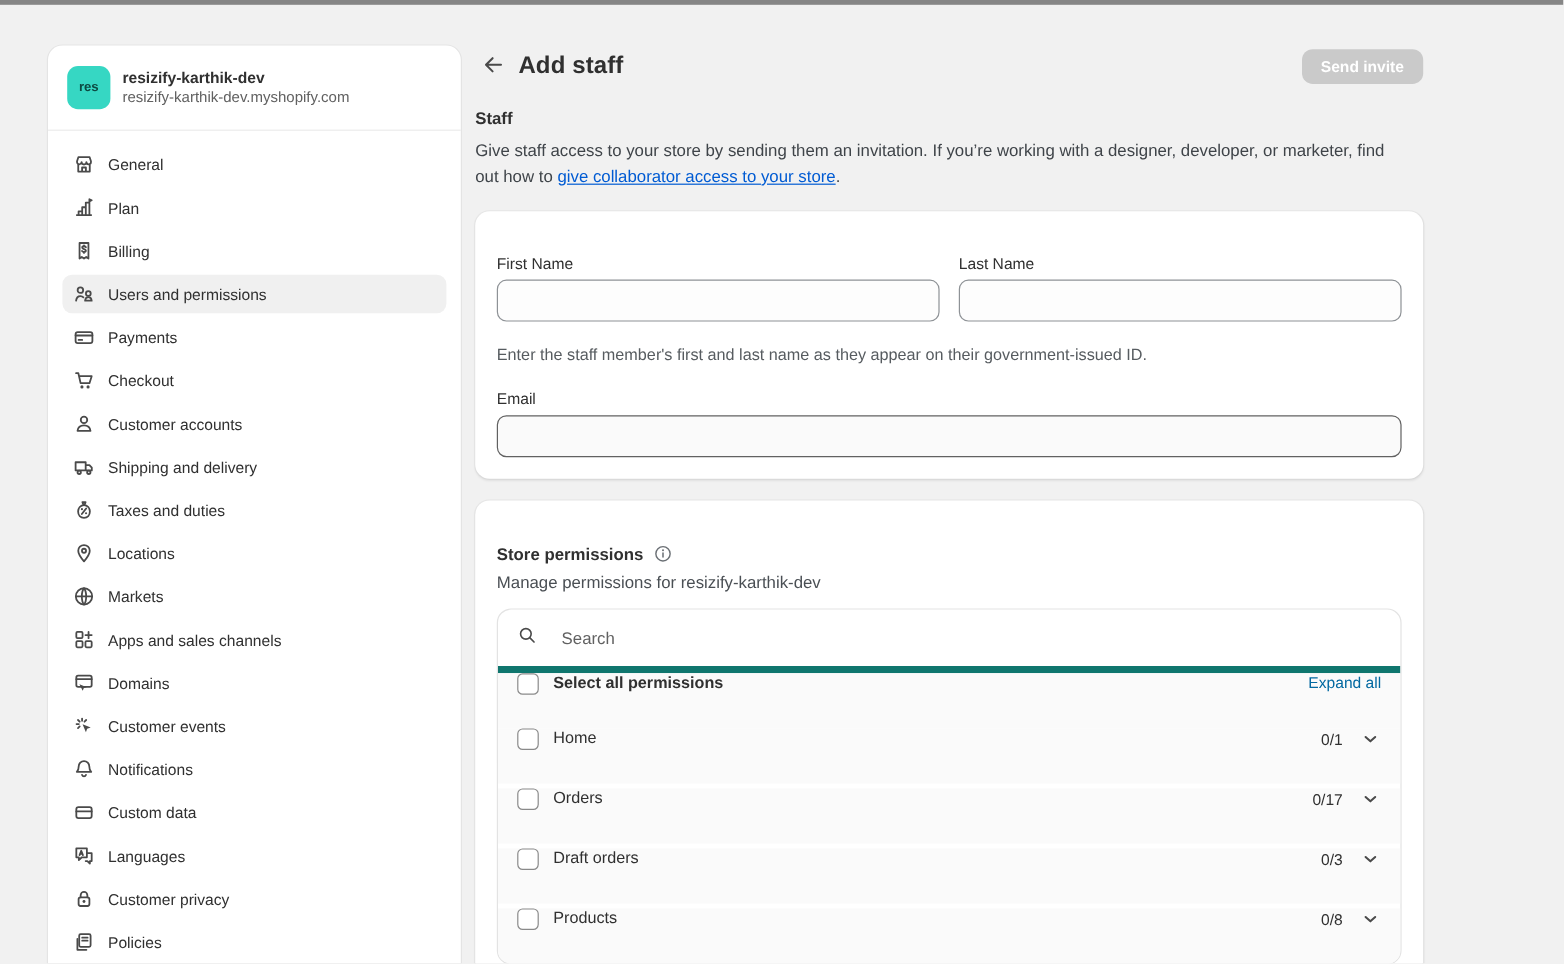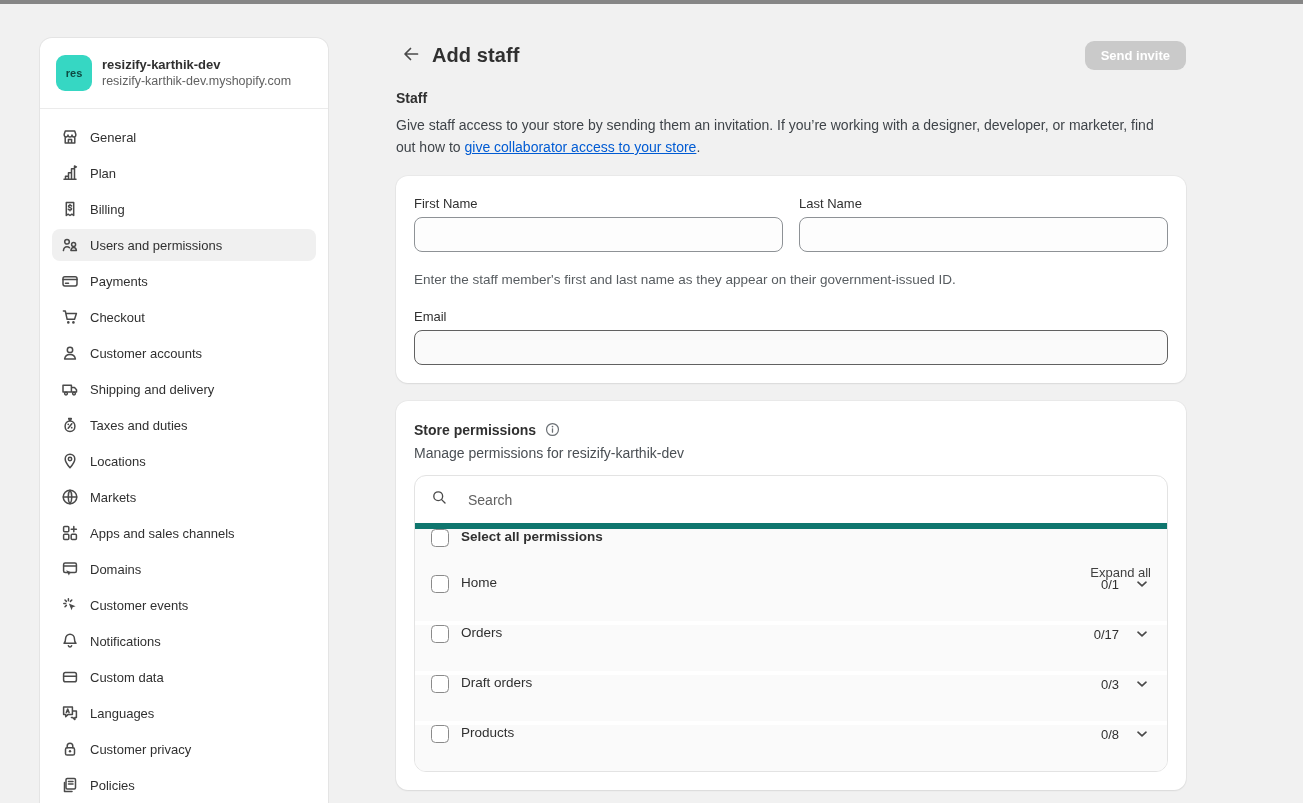--- a/index.html
+++ b/index.html
@@ -2,21 +2,21 @@
 <html><head>
 <meta charset="utf-8">
 <style>
   * { margin:0; padding:0; box-sizing:border-box; }
   html,body { background:#f1f1f1; }
   body { font-family:"Liberation Sans", sans-serif; color:#303030; }
   .screen { position:relative; width:1303px; height:803px; background:#f1f1f1; overflow:hidden; }
   .topbar { position:absolute; top:0; left:0; width:100%; height:4px; background:#868686; }
 
   
-  .sidebar { position:absolute; left:40px; top:38px; width:288px; height:765px;
+  .sidebar { position:absolute; left:40px; top:38px; width:344px; height:765px;
              background:#ffffff; border-radius:12px 12px 0 0; box-shadow:0 0 0 1px rgba(0,0,0,0.05); }
   .store-header { display:flex; align-items:center; gap:10px; padding:17px 16px; cursor:pointer; }
   .avatar { width:36px; height:36px; border-radius:9px; display:flex; align-items:center; justify-content:center;
             font-size:11px; font-weight:600; color:#0d4a42; flex:0 0 auto; }
   .store-meta { min-width:0; }
   .store-name { font-size:13px; font-weight:700; color:#303030; line-height:17px; }
   .store-domain { font-size:12.5px; color:#616161; line-height:17px; white-space:nowrap; }
   .sidebar-divider { height:1px; background:#ebebeb; }
   .nav { padding:12px 12px 0 12px; }
   .nav-item { display:flex; align-items:center; gap:10px; height:32px; padding:0 8px; margin-bottom:4px;
@@ -34,21 +34,21 @@
   .send-invite { margin-left:auto; height:29px; padding:0 16px; border:none; border-radius:9px;
                  background:#cacaca; color:#ffffff; font-size:13px; font-weight:700; cursor:default;
                  font-family:"Liberation Sans", sans-serif; }
 
   .staff-section { margin-top:14px; }
   .section-heading { font-size:14px; font-weight:700; color:#303030; }
   .staff-desc { margin-top:8px; font-size:14px; line-height:22px; color:#3f4449; max-width:760px; }
   .staff-desc a { color:#005BD3; text-decoration:underline; cursor:pointer; }
 
   .card { background:#ffffff; border-radius:12px; box-shadow:0 1px 2px rgba(0,0,0,0.07), 0 0 0 1px rgba(0,0,0,0.03);
-          margin-top:18px; padding:20px 18px 18px 18px; }
+          margin-top:18px; padding:36px 18px 18px 18px; }
 
   .name-grid { display:grid; grid-template-columns:1fr 1fr; column-gap:16px; }
   .field-label { font-size:13px; color:#303030; margin-bottom:6px; display:block; }
   .text-input { width:100%; height:35px; border:1px solid #8e9296; border-radius:8px; background:#fdfdfd;
                 font-size:14px; padding:0 12px; font-family:"Liberation Sans", sans-serif; color:#303030; }
   .text-input.email { border:1.4px solid #616161; background:#fafafa; }
   .help-text { margin-top:20px; font-size:13.5px; color:#575c60; }
   .email-block { margin-top:22px; }
 
   .perm-title-row { display:flex; align-items:center; gap:8px; }
@@ -60,21 +60,21 @@
   .search-input::placeholder { color:#616161; }
   .perm-row { display:flex; align-items:flex-start; height:46px; padding:0 16px; background:#fafafa; cursor:pointer; }
   .perm-row + .perm-row { margin-top:4px; }
   .checkbox { width:18px; height:18px; border:1.6px solid #8a8a8a; border-radius:4.5px; background:#ffffff;
               flex:0 0 auto; cursor:pointer; }
   .perm-label { margin-left:12px; font-size:13.5px; font-weight:500; color:#303030; }
   .perm-label.strong { font-weight:700; }
   .perm-right { margin-left:auto; display:flex; align-items:center; gap:14px; }
   .perm-count { font-size:13px; color:#303030; }
   .chev { display:flex; align-items:center; justify-content:center; width:18px; height:18px; cursor:pointer; }
-  .expand-all { margin-left:auto; font-size:13px; color:#404040; text-decoration:none; cursor:pointer;margin-top:36px; }
+  .expand-all { margin-left:auto; font-size:13px; color:#0369a1; text-decoration:none; cursor:pointer; }
   .info-icon { display:flex; cursor:pointer; }
 </style>
 </head>
 <body>
 
 <div class="screen">
   <div class="topbar"></div>
 
   <aside class="sidebar">
     <div class="store-header">

